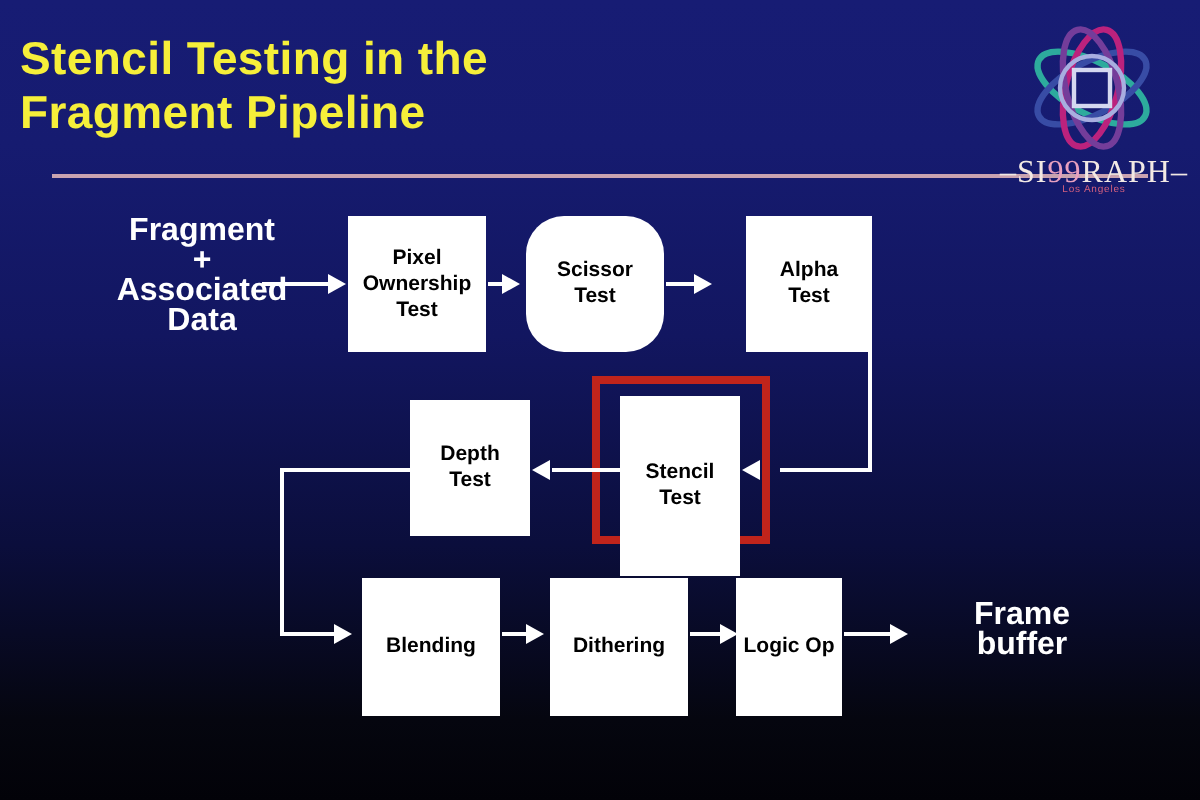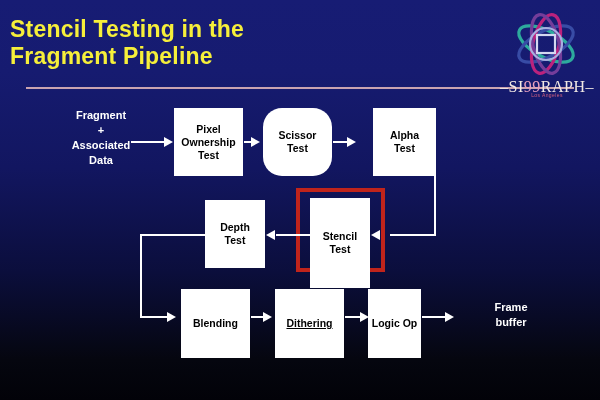--- a/index.html
+++ b/index.html
@@ -68,21 +68,21 @@
     line-height:13px;
     text-align:center;
     display:flex;
     align-items:center;
     justify-content:center;
     white-space:pre-line;
   }
   .label {
     position:absolute;
     color:#ffffff;
-    font-size:11px;
+    font-size:16px;
     font-weight:bold;
     line-height:15px;
     text-align:center;
     white-space:pre-line;
   }
 
   
   #stencil-highlight {
     position:absolute;
     border:4px solid #c0241b;
@@ -180,21 +180,21 @@
   <div class="wire-h" style="left:140px; top:234px; width:65px;"></div>
   <div class="wire-v" style="left:140px; top:234px; height:84px;"></div>
   <div class="wire-h" style="left:140px; top:316px; width:28px;"></div>
   <div class="arrowhead arrow-right" style="left:167px; top:312px;"></div>
 
   <div class="node" style="left:181px; top:289px; width:69px; height:69px;">Blending</div>
 
   <div class="wire-h" style="left:251px; top:316px; width:13px;"></div>
   <div class="arrowhead arrow-right" style="left:263px; top:312px;"></div>
 
-  <div class="node" style="left:275px; top:289px; width:69px; height:69px;text-decoration:underline;">Dithering</div>
+  <div class="node" style="left:275px; top:289px; width:69px; height:69px;">Dithering</div>
 
   <div class="wire-h" style="left:345px; top:316px; width:22px;"></div>
   <div class="arrowhead arrow-right" style="left:360px; top:312px;"></div>
 
   <div class="node" style="left:368px; top:289px; width:53px; height:69px;">Logic Op</div>
 
   <div class="wire-h" style="left:422px; top:316px; width:24px;"></div>
   <div class="arrowhead arrow-right" style="left:445px; top:312px;"></div>
 
   <div class="label" style="left:466px; top:300px; width:90px; text-align:center;">Frame

